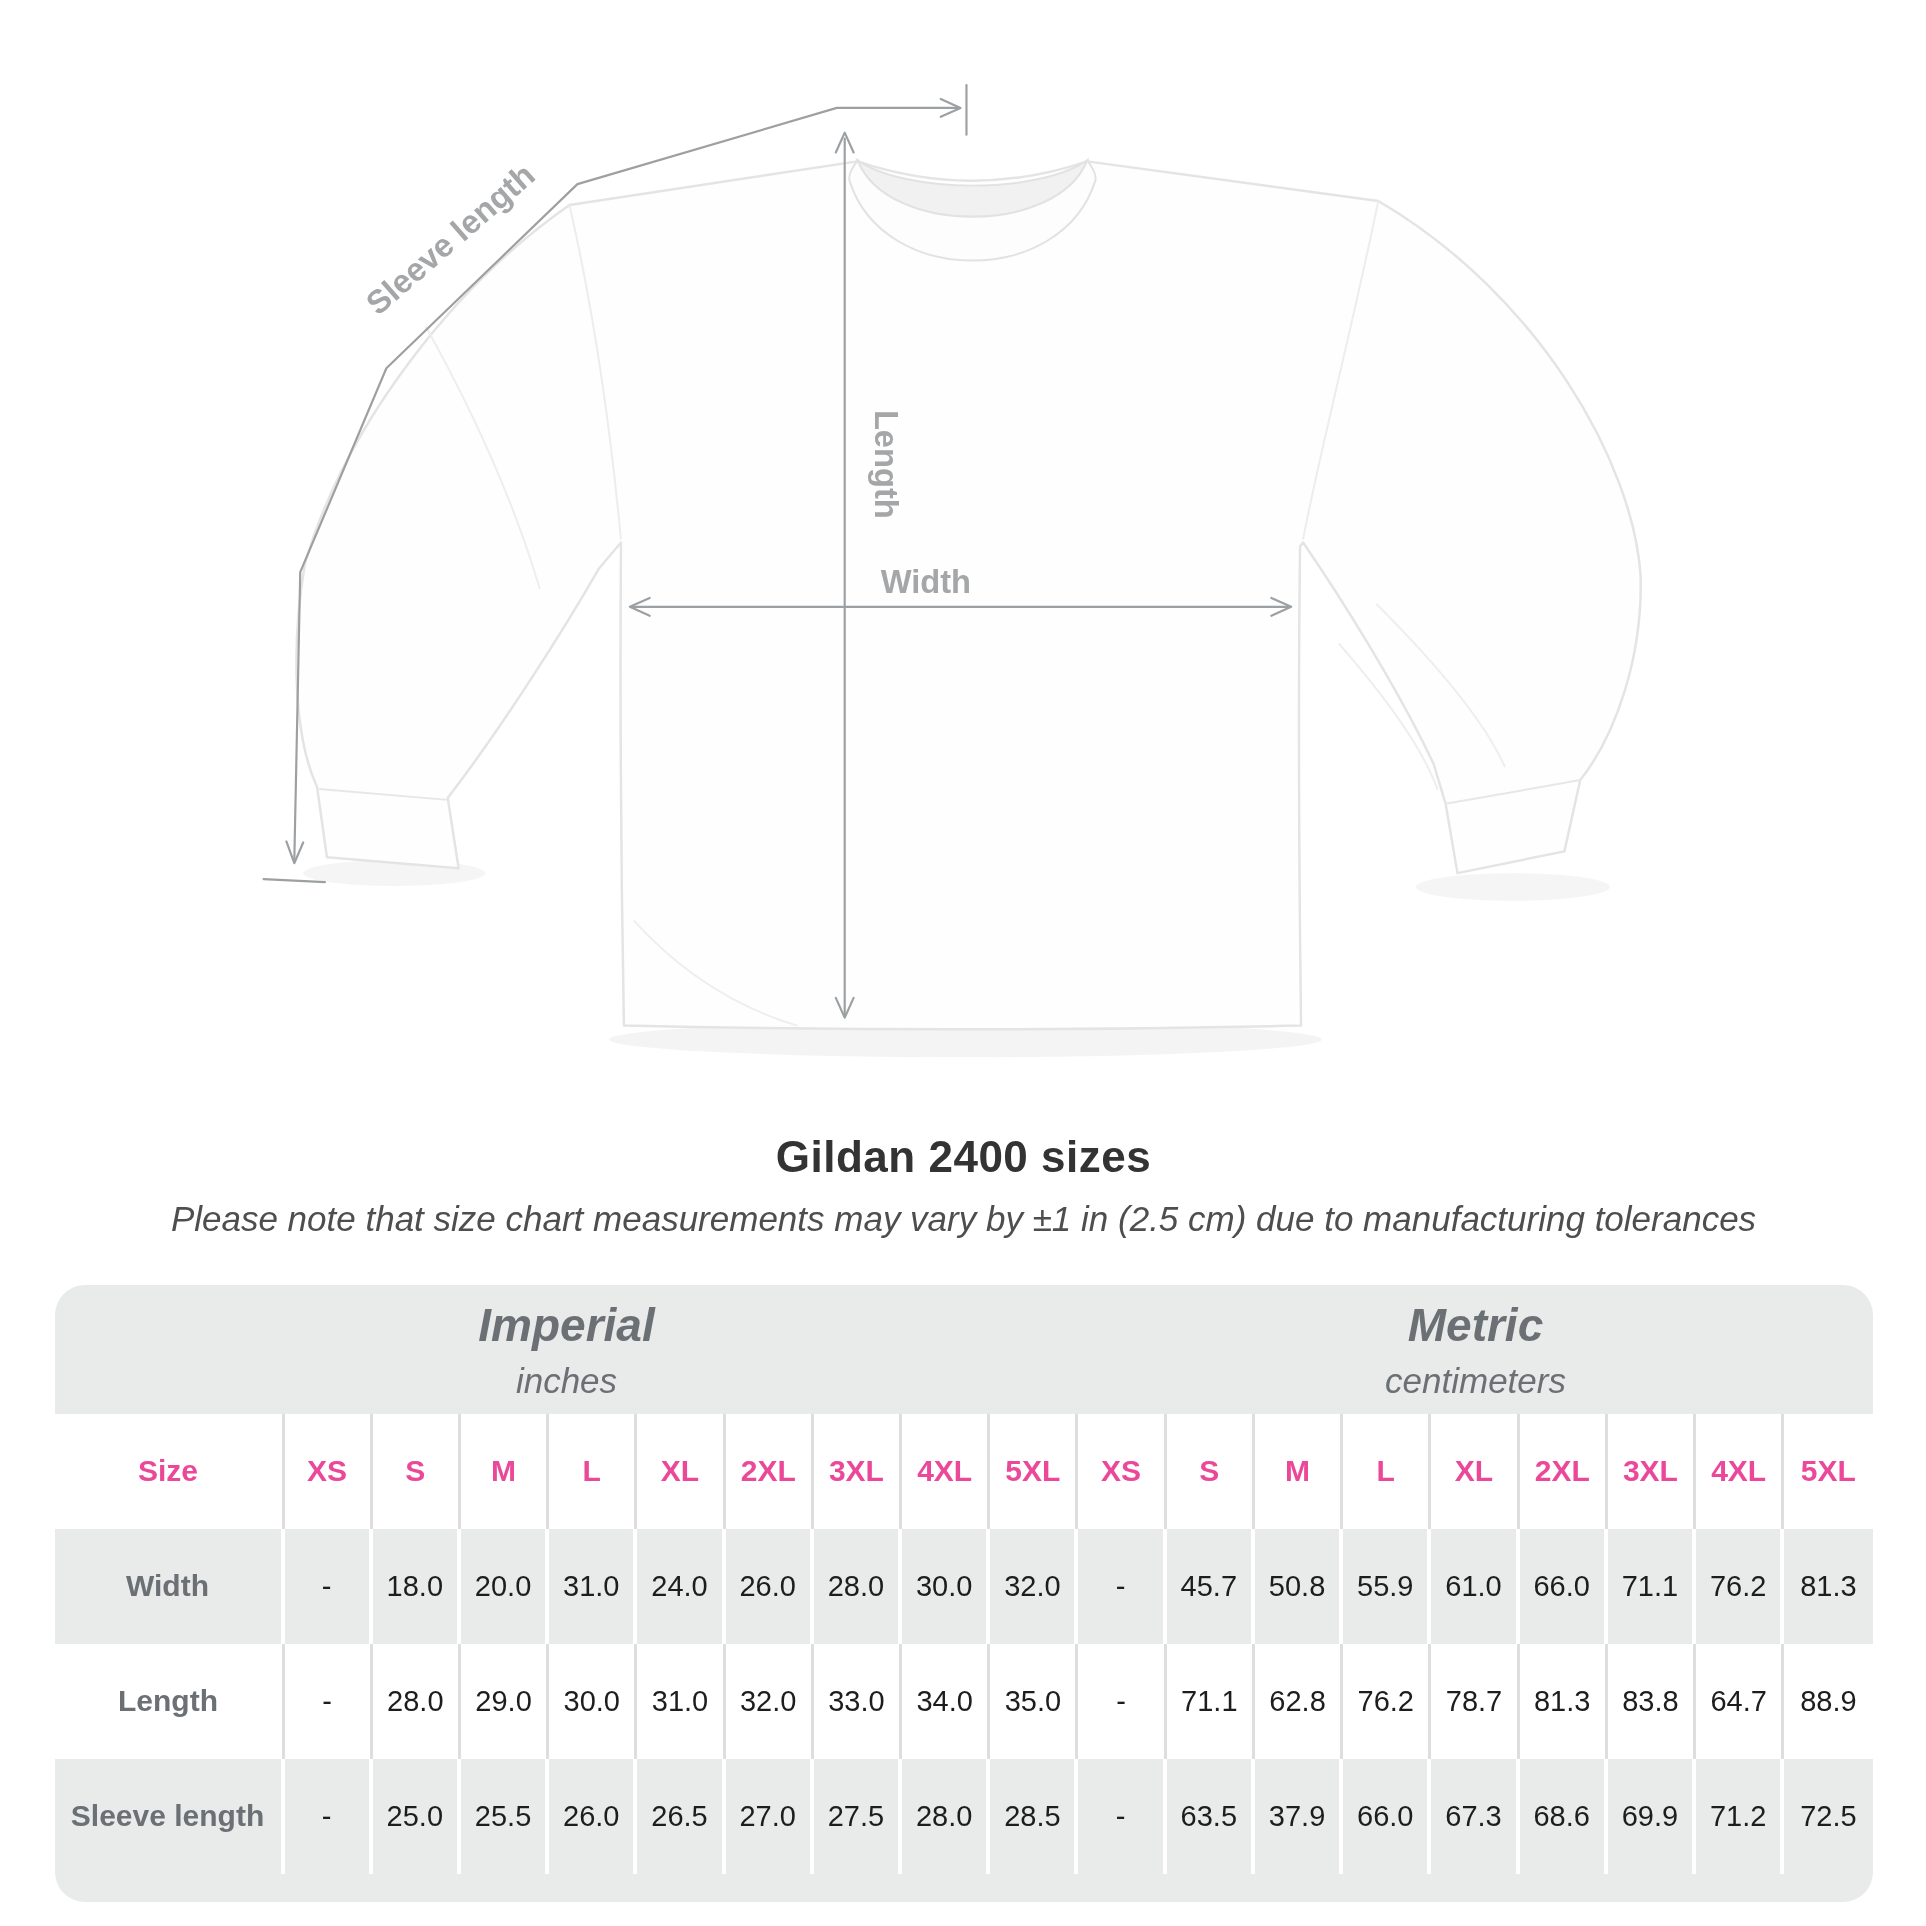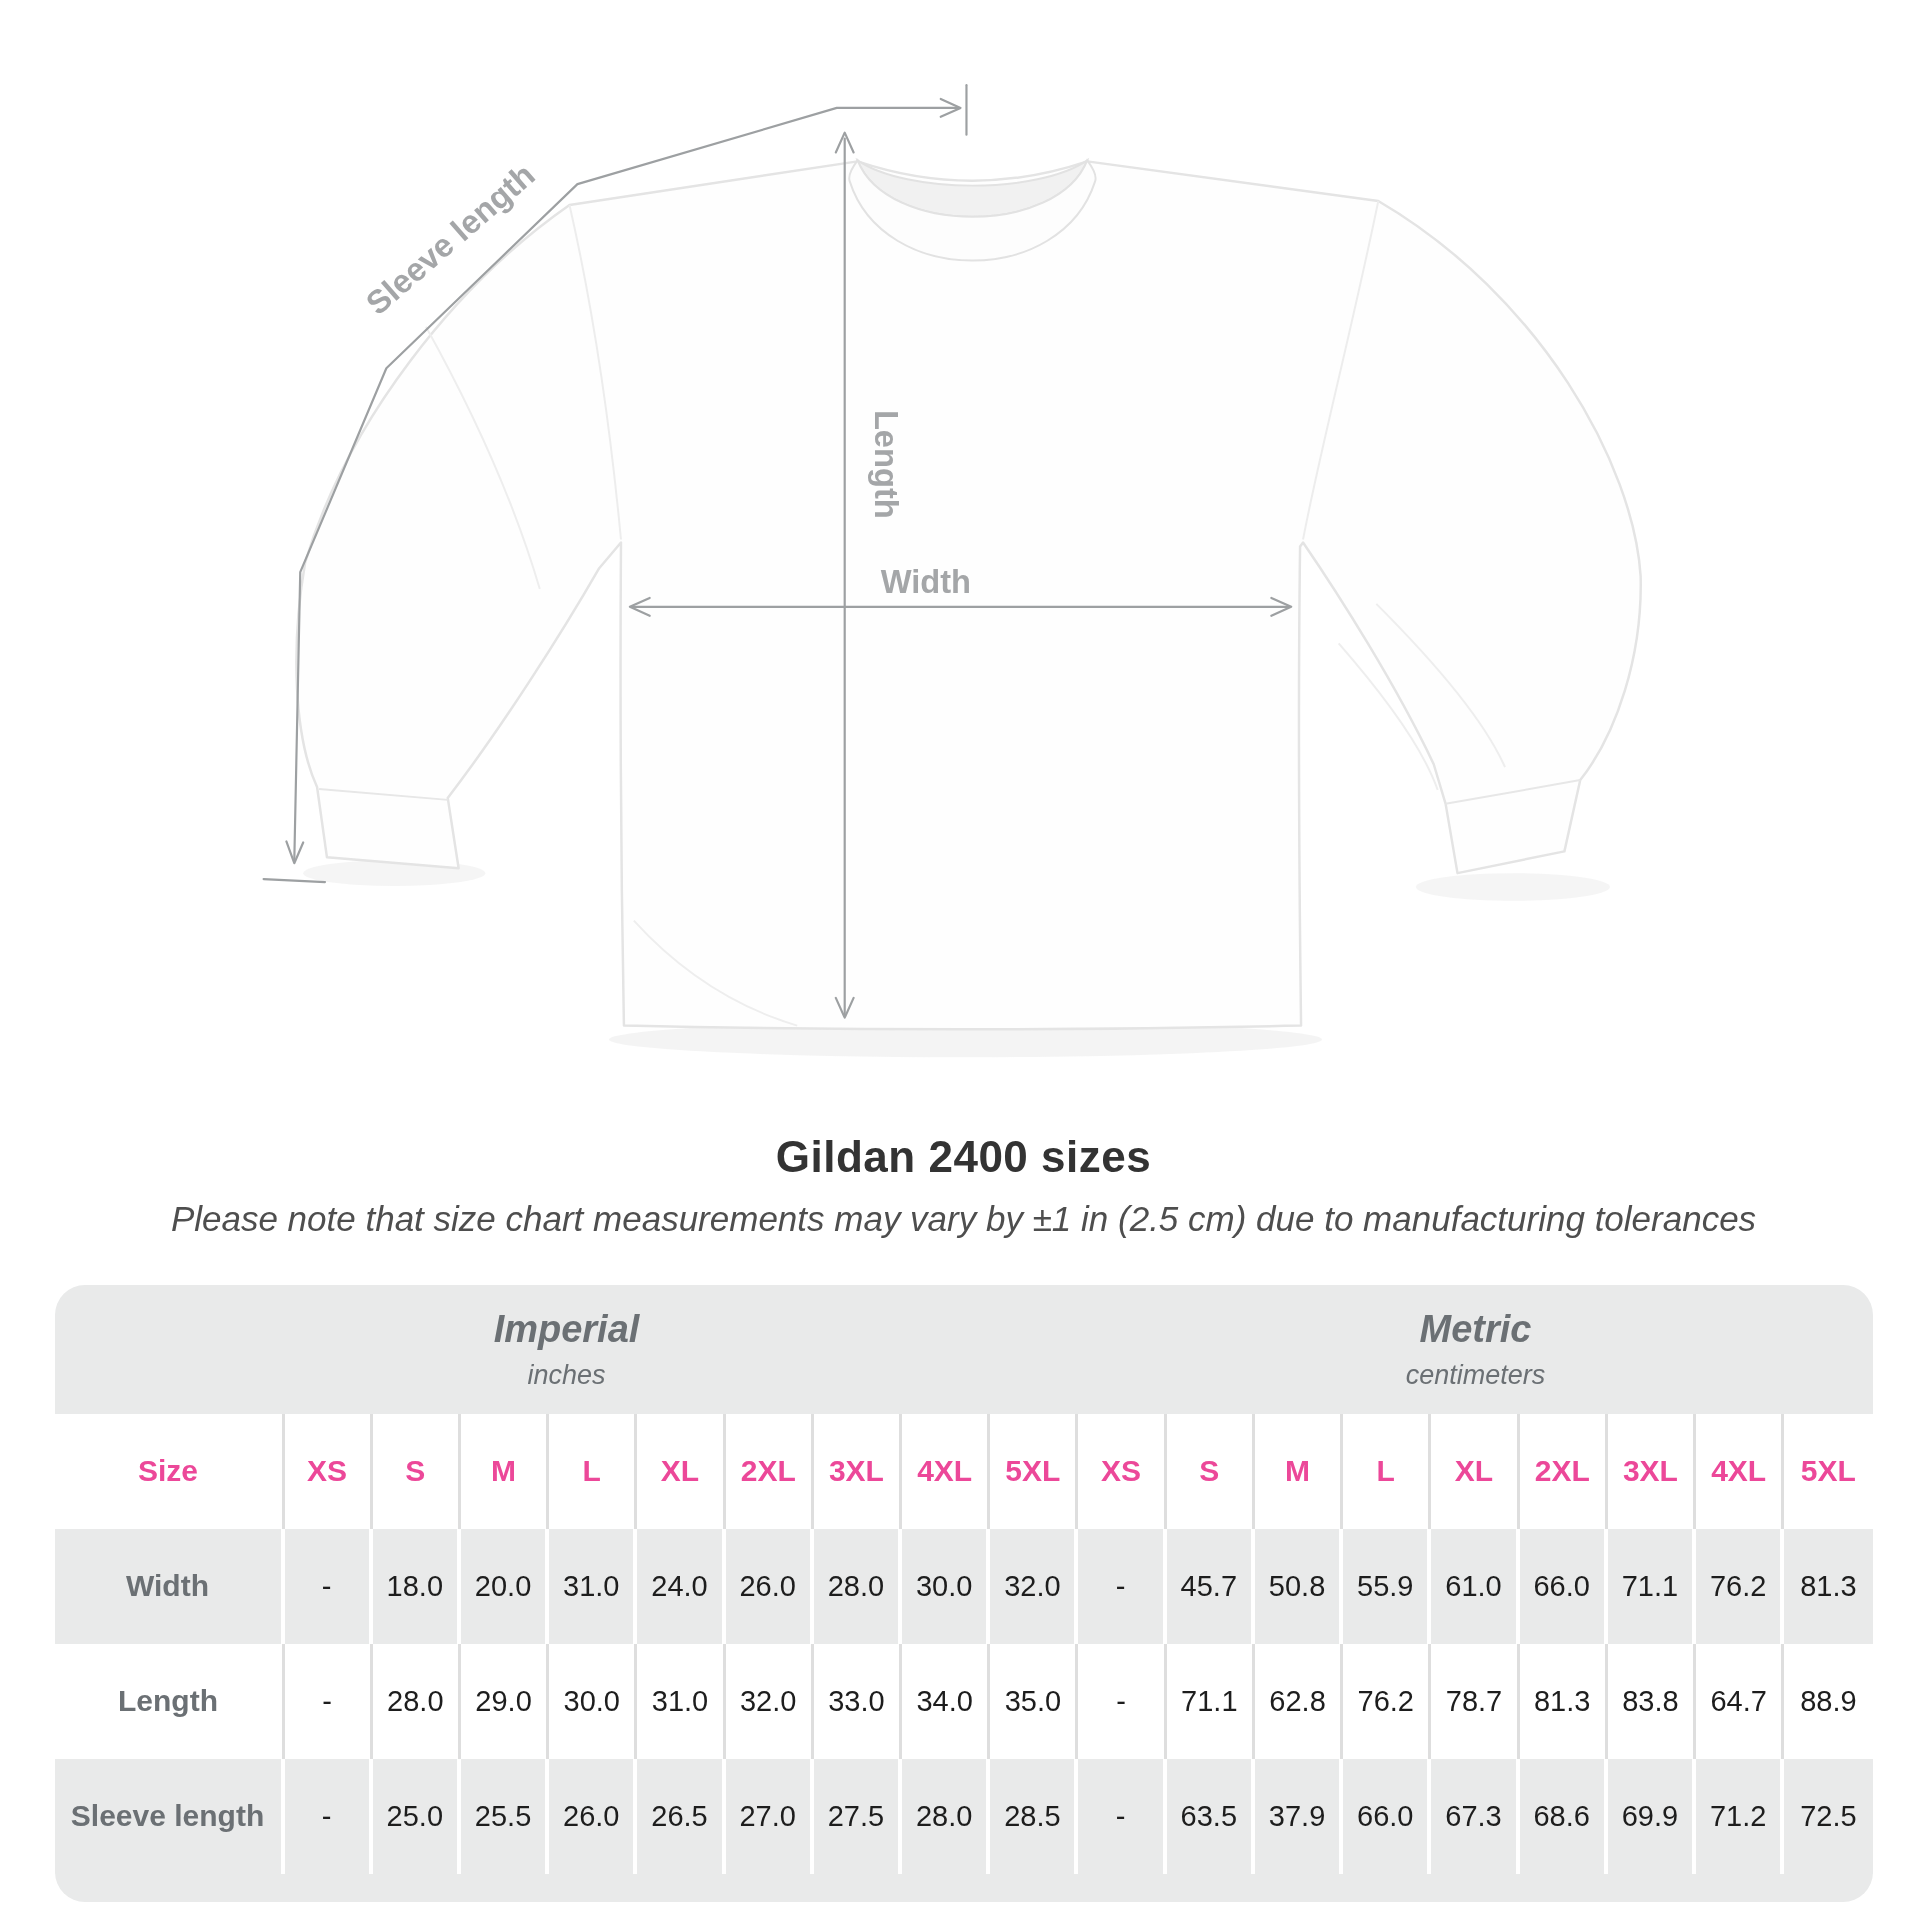--- a/index.html
+++ b/index.html
@@ -16,22 +16,22 @@
   .title-block h1{margin:16px;font-size:44px;line-height:1.15;font-weight:700;color:#333333;letter-spacing:0.5px;}
   .subtitle{margin:14px 0 0 0;font-size:35px;font-style:italic;color:#4e4e4e;}
 
   
   .size-table{width:1818px;margin:46px auto 0 auto;background:#e9eaea;border-radius:30px;
               overflow:hidden;padding-bottom:28px;}
   .uband{display:grid;grid-template-columns:230px repeat(18,1fr);height:129px;}
   .ug{display:flex;flex-direction:column;align-items:center;justify-content:center;color:#6b7074;}
   .ug-imp{grid-column:1/11;}
   .ug-met{grid-column:11/20;}
-  .ug .nm{font-size:38px;font-weight:700;font-style:italic;}
-  .ug .un{font-size:27px;font-style:italic;margin-top:9px;}
+  .ug .nm{font-size:46px;font-weight:700;font-style:italic;}
+  .ug .un{font-size:35px;font-style:italic;margin-top:9px;}
 
   .trow{display:grid;grid-template-columns:230px repeat(18,1fr);height:115px;}
   .c{display:flex;align-items:center;justify-content:center;font-size:29px;color:#1d1d1d;}
   .rowwhite{background:#ffffff;}
   .rowwhite .c{border-right:3px solid #dedede;}
   .rowgray{background:#e9eaea;}
   .rowgray .c{border-right:4px solid #ffffff;}
   .trow .c:last-child{border-right:none;}
   .lab{font-weight:700;color:#6b7074;font-size:30px;}
   .h{font-weight:700;color:#ec4899;font-size:30px;}

